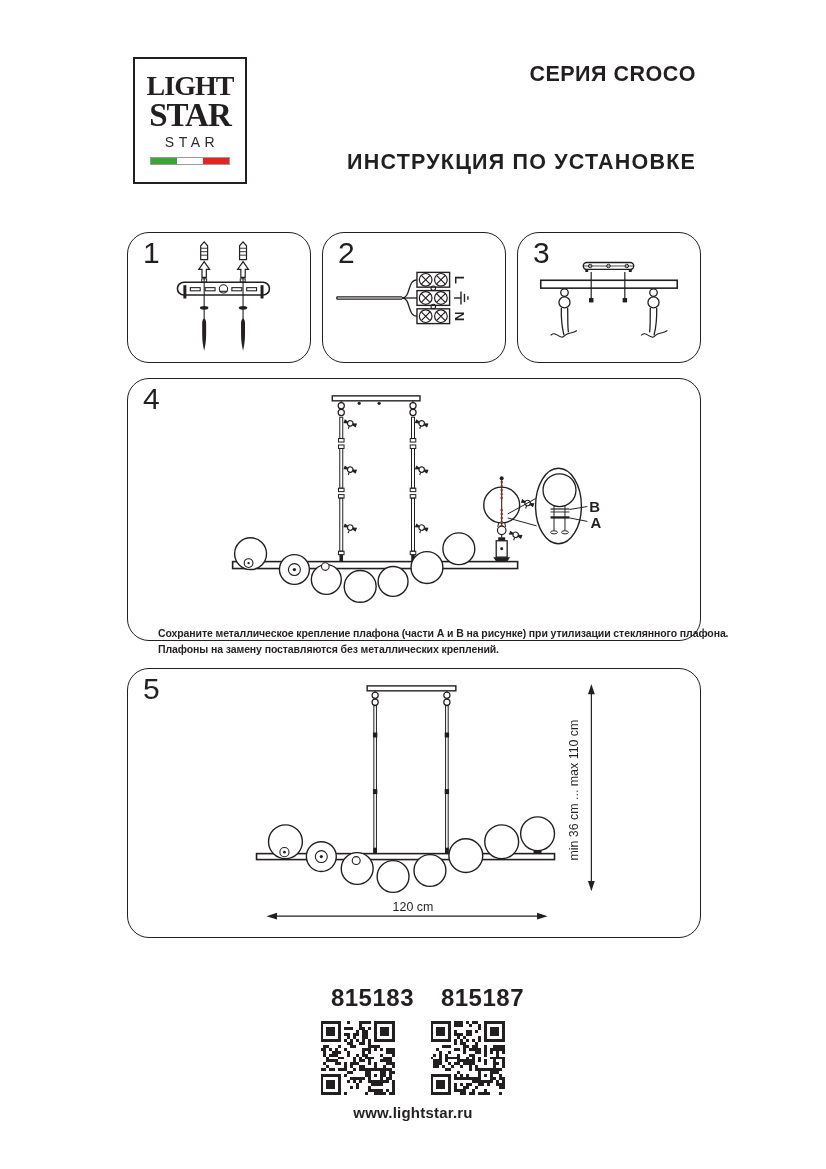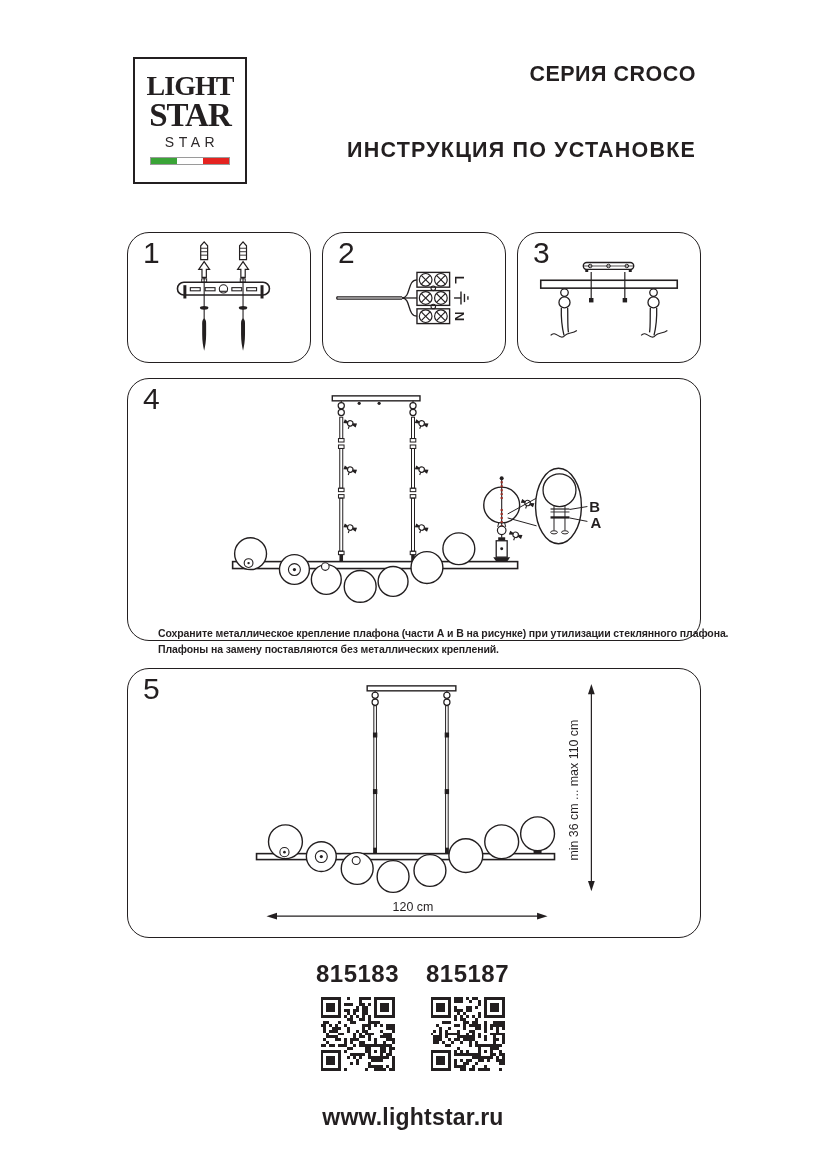--- a/index.html
+++ b/index.html
@@ -13,44 +13,44 @@
   .logo-w1{font-family:"Liberation Serif",serif;font-weight:bold;font-size:28px;line-height:27px;letter-spacing:-1px;}
   .logo-w2{font-family:"Liberation Serif",serif;font-weight:bold;font-size:33px;line-height:32px;letter-spacing:-1px;}
   .logo-w3{font-size:14px;font-weight:400;letter-spacing:4.5px;margin-top:3px;text-indent:4px;color:#2e2a2b;}
   .logo-flag{display:flex;width:80px;height:8px;margin-top:7px;border:1px solid #9a9a9a;box-sizing:border-box;}
   .logo-flag span{flex:1;height:100%;}
 
   
   .hdr{position:absolute;right:130px;text-align:right;font-weight:bold;line-height:1;white-space:nowrap;}
   .hdr-series{top:64px;font-size:21.5px;letter-spacing:0.5px;}
   .hdr-articles{top:84px;font-size:21.5px;letter-spacing:0.5px;}
-  .hdr-instr1{top:140px;font-size:21.5px;letter-spacing:1.2px;}
+  .hdr-instr1{top:152px;font-size:21.5px;letter-spacing:1.2px;}
   .hdr-instr2{top:166px;font-size:21.5px;letter-spacing:0px;}
 
   
   .step-box{position:absolute;border:1.8px solid #231f20;border-radius:22px;box-sizing:border-box;background:#fff;}
   #step1{left:127px;top:232px;width:184px;height:131px;}
   #step2{left:322px;top:232px;width:184px;height:131px;}
   #step3{left:517px;top:232px;width:184px;height:131px;}
   #step4{left:127px;top:378px;width:574px;height:263px;}
   #step5{left:127px;top:668px;width:574px;height:270px;}
   .step-num{position:absolute;left:15px;top:5px;font-size:30px;font-weight:400;line-height:1;}
   .step-box svg.draw{position:absolute;left:0;top:0;width:100%;height:100%;}
   .note{position:absolute;left:30px;top:246px;width:540px;font-size:10.5px;font-weight:bold;
         line-height:16px;letter-spacing:-0.1px;white-space:nowrap;}
 
   
-  .product{position:absolute;width:113px;text-align:center;}
+  .product{position:absolute;width:113px;text-align:right;margin-top:24px;}
   #product1{left:301px;top:962px;}
   #product2{left:411px;top:962px;}
   .article{font-size:24px;font-weight:bold;letter-spacing:0.5px;line-height:1;}
   svg.qr{display:block;width:75px;height:74px;margin:11px auto 0;}
 
   .website{position:absolute;left:0;top:1104px;width:100%;text-align:center;
-           font-size:23px;font-weight:bold;letter-spacing:0.2px;}
+           font-size:15px;font-weight:bold;letter-spacing:0.2px;}
 
   svg text{font-family:"Liberation Sans",sans-serif;fill:#231f20;}
 </style>
 </head>
 <body>
 
 <div class="sheet">
 
   <div class="logo-box">
     <div class="logo-w1">LIGHT</div>

